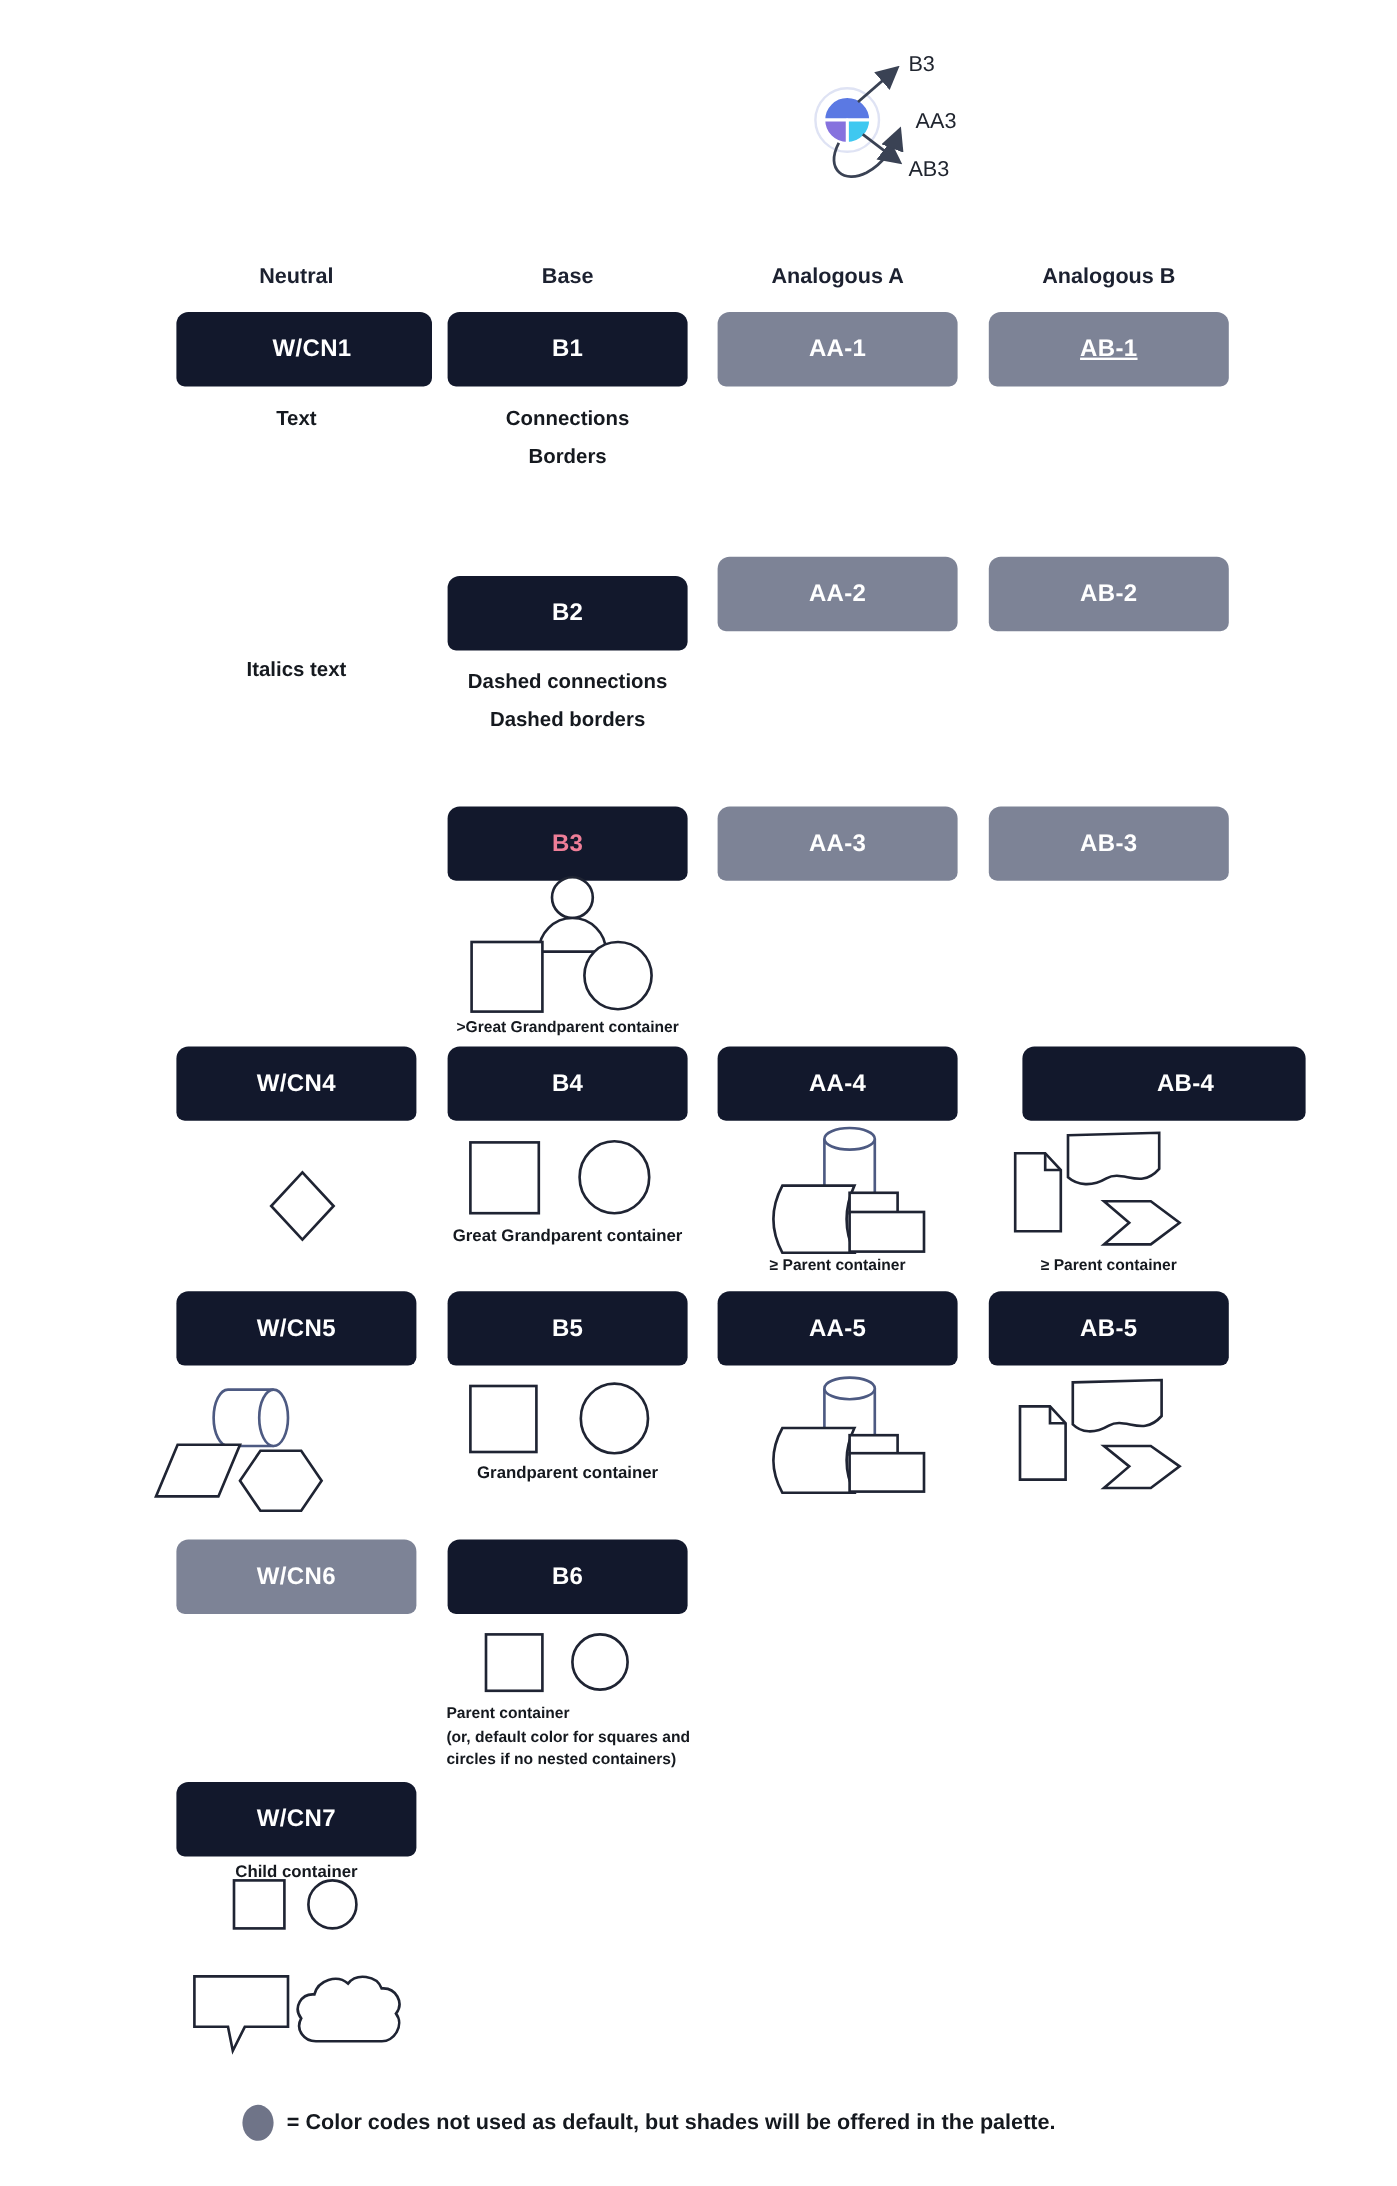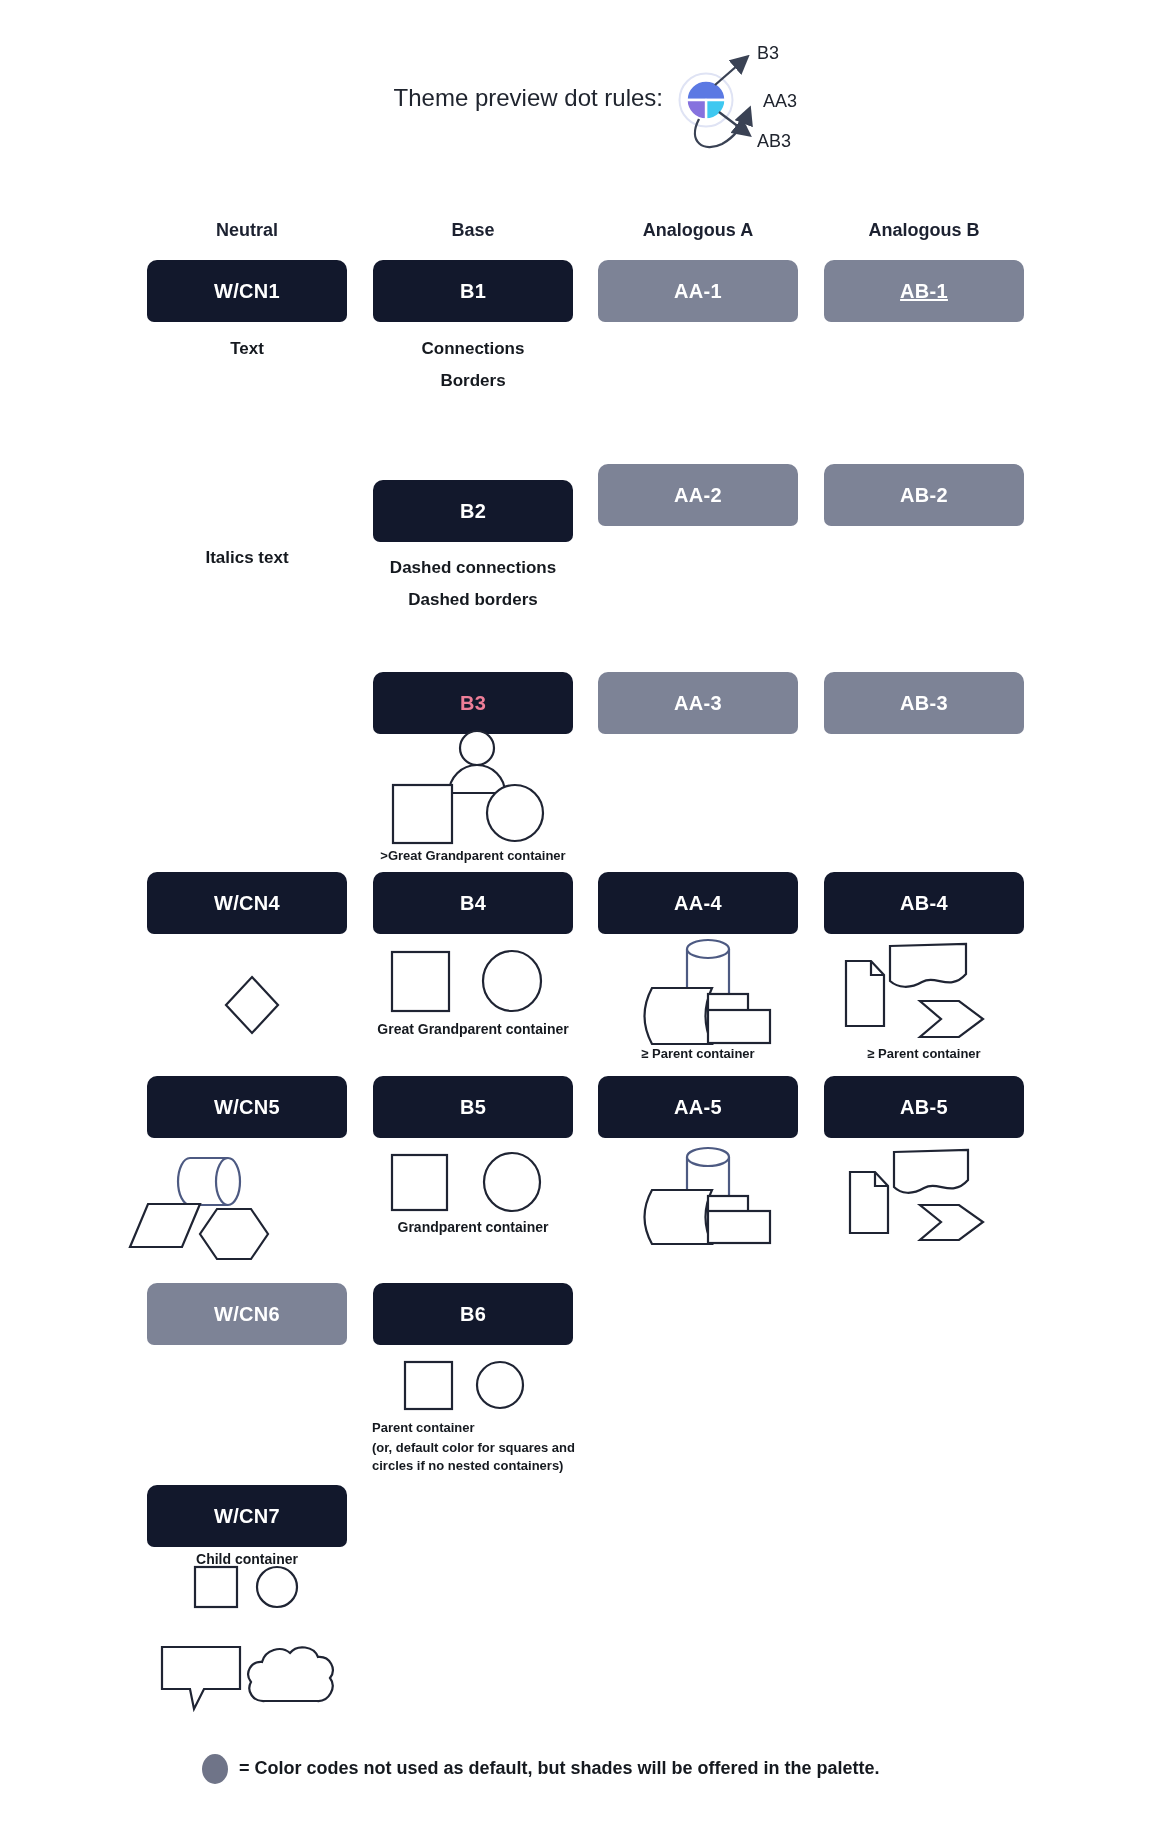--- a/index.html
+++ b/index.html
@@ -36,34 +36,34 @@
   .shape-nf{stroke:var(--shape);stroke-width:2.2;fill:none;}
   .cyl{stroke:var(--cyl);stroke-width:2.2;fill:#ffffff;}
   .arrow{stroke:var(--arrow);stroke-width:2.3;fill:none;}
 </style>
 </head>
 <body>
 
 <div class="page">
 
   <div id="chips">
-      <div class="chip dark" style="left: 147px; top: 260px;">W/CN1</div>
+      <div class="chip dark" style="left: 147px; top: 260px; padding-left: 13px;">W/CN1</div>
       <div class="chip dark" style="left: 373px; top: 260px;">B1</div>
       <div class="chip gray" style="left: 598px; top: 260px;">AA-1</div>
       <div class="chip gray" style="left: 824px; top: 260px; text-decoration: underline;">AB-1</div>
       <div class="chip dark" style="left: 373px; top: 480px;">B2</div>
       <div class="chip gray" style="left: 598px; top: 464px;">AA-2</div>
       <div class="chip gray" style="left: 824px; top: 464px;">AB-2</div>
       <div class="chip dark pink-label" style="left: 373px; top: 672px;">B3</div>
       <div class="chip gray" style="left: 598px; top: 672px;">AA-3</div>
       <div class="chip gray" style="left: 824px; top: 672px;">AB-3</div>
       <div class="chip dark" style="left: 147px; top: 872px;">W/CN4</div>
       <div class="chip dark" style="left: 373px; top: 872px;">B4</div>
       <div class="chip dark" style="left: 598px; top: 872px;">AA-4</div>
-      <div class="chip dark" style="left: 824px; top: 872px;">AB-4</div>
+      <div class="chip dark" style="left: 852px; top: 872px; padding-left: 36px;">AB-4</div>
       <div class="chip dark" style="left: 147px; top: 1076px;">W/CN5</div>
       <div class="chip dark" style="left: 373px; top: 1076px;">B5</div>
       <div class="chip dark" style="left: 598px; top: 1076px;">AA-5</div>
       <div class="chip dark" style="left: 824px; top: 1076px;">AB-5</div>
       <div class="chip gray" style="left: 147px; top: 1283px;">W/CN6</div>
       <div class="chip dark" style="left: 373px; top: 1283px;">B6</div>
       <div class="chip dark" style="left: 147px; top: 1485px;">W/CN7</div>
     </div>
 
   <svg id="shape-layer" width="1164" height="1822" viewBox="0 0 1164 1822">
@@ -145,21 +145,20 @@
       <rect class="shape" x="195" y="1567" width="42" height="40"></rect>
       <circle class="shape" cx="277" cy="1587" r="20"></circle>
       <path class="shape" d="M162,1647 H240 V1689 H204 L194,1709 L190,1689 H162 Z"></path>
       <path class="shape" d="M265,1701 C253,1702 246,1691 251,1682 C244,1673 251,1661 262,1662 C265,1650 281,1645 290,1653 C297,1644 314,1646 318,1657 C330,1656 337,1669 330,1678 C337,1687 329,1702 317,1701 Z"></path>
     </g>
 
     <ellipse cx="215" cy="1769" rx="13" ry="15" fill="var(--legdot)"></ellipse>
   </svg>
 
   <div id="text-layer">
-    <div class="title">Theme preview dot rules:</div>
 
     <div class="dot-label" style="left:757px;top:43px;">B3</div>
     <div class="dot-label" style="left:763px;top:91px;">AA3</div>
     <div class="dot-label" style="left:757px;top:131px;">AB3</div>
 
     <div class="col-header" style="left:147px;top:220px;">Neutral</div>
     <div class="col-header" style="left:373px;top:220px;">Base</div>
     <div class="col-header" style="left:598px;top:220px;">Analogous A</div>
     <div class="col-header" style="left:824px;top:220px;">Analogous B</div>
 

